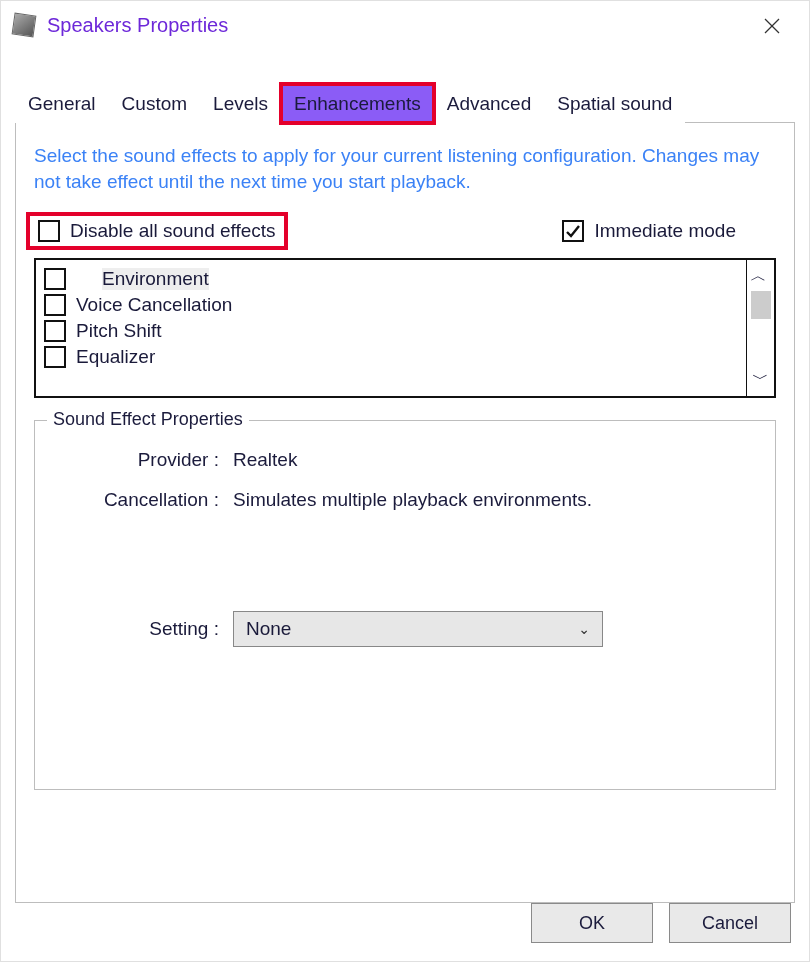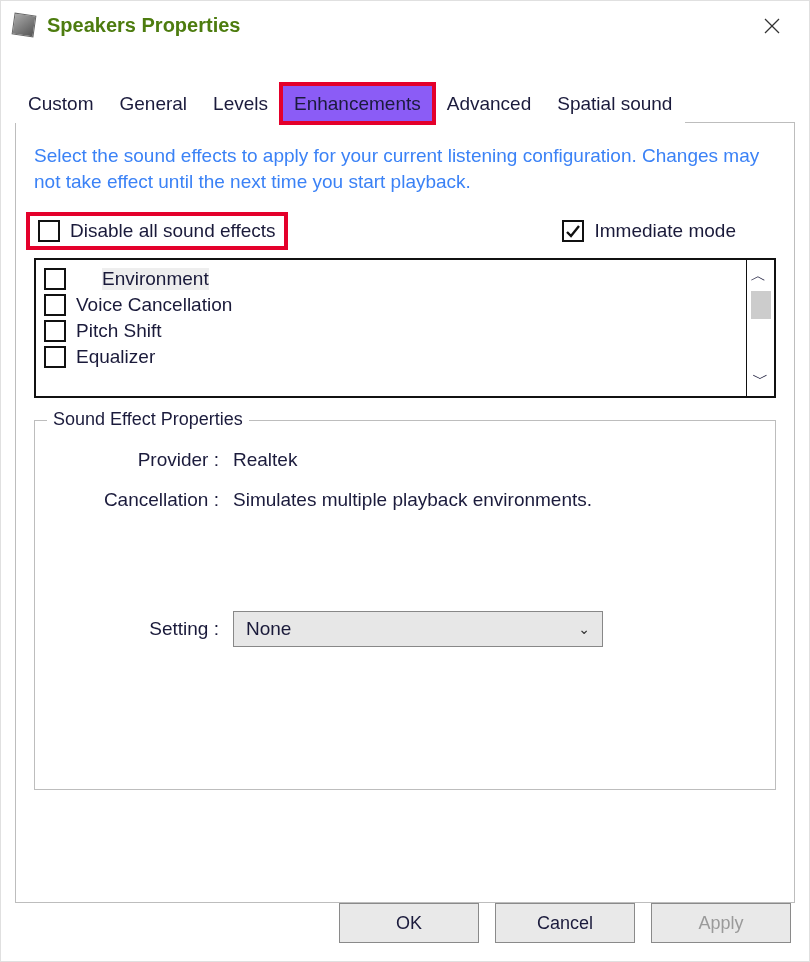--- a/index.html
+++ b/index.html
@@ -29,23 +29,23 @@
     position: relative;
   }
   .titlebar .app-icon {
     width: 22px; height: 22px;
     margin-right: 12px;
     background: linear-gradient(135deg,#aaa,#555);
     border: 1px solid #666;
     transform: rotate(8deg);
   }
   .titlebar .title {
-    color: #4d7c0f;
+    color: #6d28d9;
     font-size: 20px;
-    font-weight: 700;
+    font-weight: 400;
   }
   .titlebar .close {
     position: absolute;
     right: 16px;
     top: 10px;
     width: 42px; height: 30px;
     display:flex; align-items:center; justify-content:center;
     color:#444;
   }
   .titlebar .close svg { stroke:#333; stroke-width:1.2; }
@@ -215,21 +215,21 @@
     display:flex;
     gap:16px;
     justify-content:flex-end;
     padding: 18px 18px 0 0;
     position:absolute;
     bottom:18px;
     right:0;
     width:100%;
   }
   .btn {
-    width:140px;
+    width:122px;
     height:40px;
     border:1px solid #8a8a8a;
     background:#e9e9e9;
     font-size:18px;
     color:#1b1b3c;
     display:flex;
     align-items:center;
     justify-content:center;
     cursor:pointer;
   }
@@ -245,22 +245,22 @@
     <div class="title">Speakers Properties</div>
     <div class="close">
       <svg width="16" height="16" viewBox="0 0 16 16">
         <line x1="1" y1="1" x2="15" y2="15"></line>
           <line x1="15" y1="1" x2="1" y2="15"></line>
       </svg>
     </div>
   </div>
 
   <div class="tabs-row">
+    <div class="tab">General</div>
     <div class="tab">Custom</div>
-    <div class="tab">General</div>
     <div class="tab">Levels</div>
     <div class="tab active highlight">Enhancements</div>
     <div class="tab">Advanced</div>
     <div class="tab">Spatial sound</div>
   </div>
 
   <div class="tab-content" style="height:780px;">
 
     <div class="instructions">Select the sound effects to apply for your current listening configuration. Changes may not take effect until the next time you start playback.</div>
 
@@ -327,16 +327,15 @@
           <span class="chev">⌄</span>
         </div>
       </div>
     </div>
 
   </div>
 
   <div class="button-row">
     <div class="btn">OK</div>
     <div class="btn">Cancel</div>
-    <div class="btn disabled">Apply</div>
   </div>
 
 </div>
 
 </body></html>

